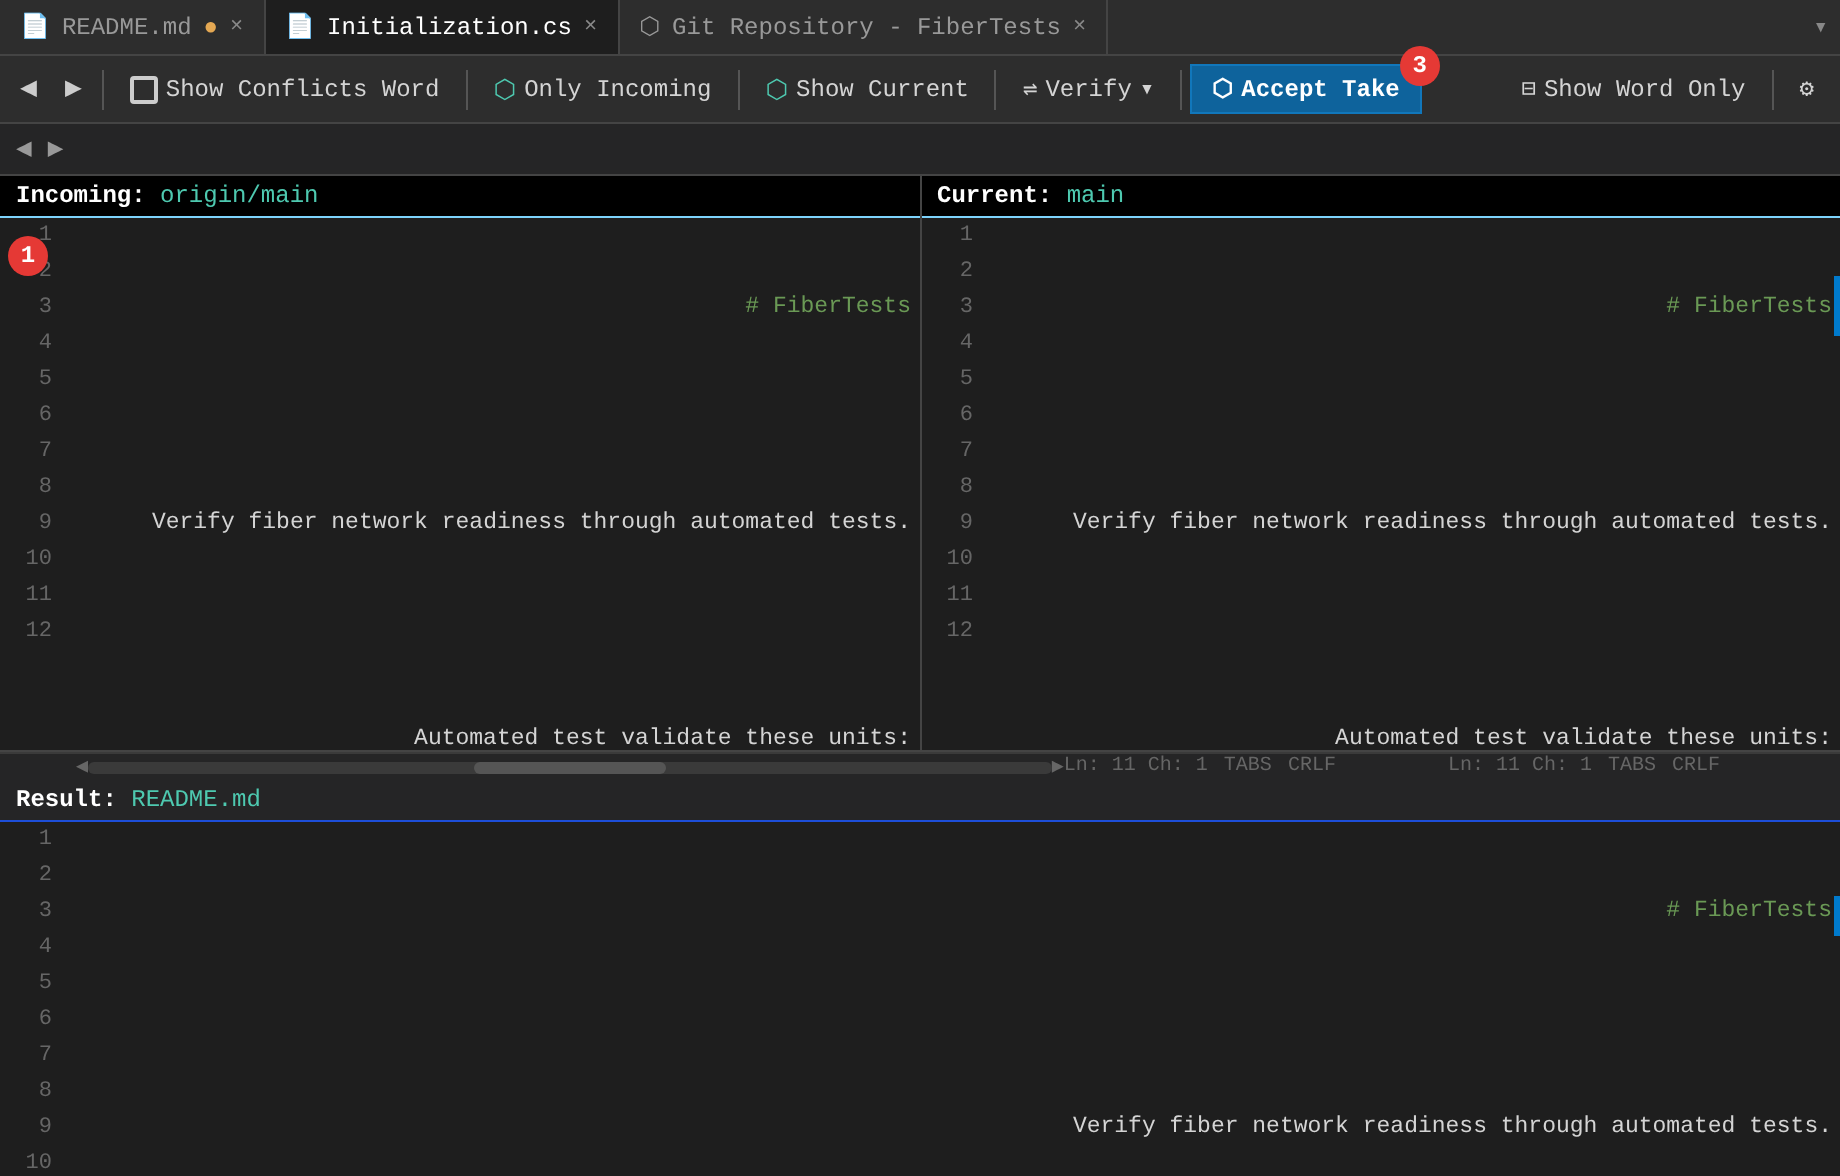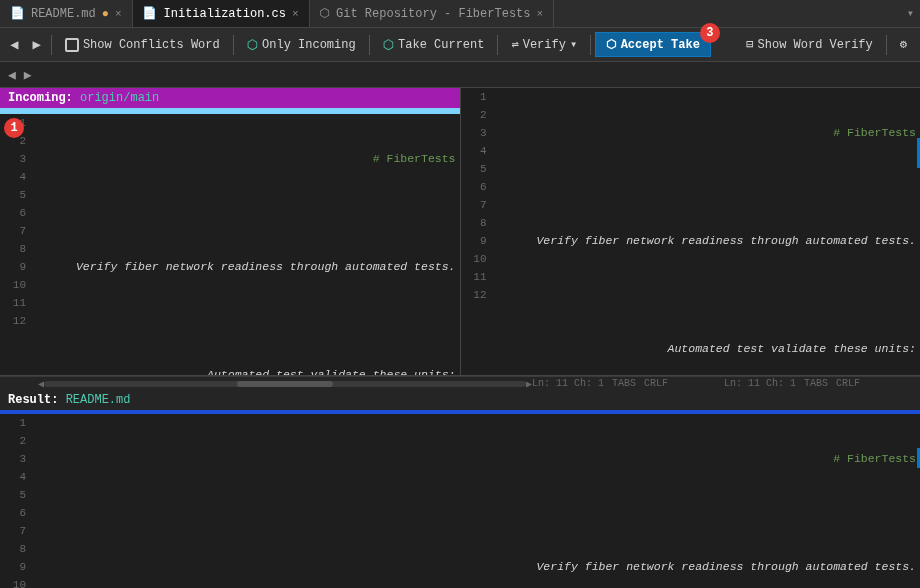--- a/index.html
+++ b/index.html
@@ -22,43 +22,43 @@
     .nav-btn { display: flex; align-items: center; padding: 3px 6px; color: #ccc; cursor: pointer; font-size: 14px; }
 
     
     .conflicts-bar { display: flex; align-items: center; height: 26px; background: #252526; border-bottom: 1px solid #444; padding: 0 8px; gap: 8px; font-size: 12px; }
     .conflicts-bar .nav-arrow { cursor: pointer; color: #999; font-size: 13px; }
 
     
     .editors-container { display: flex; height: 288px; border-bottom: 1px solid #444; }
     .editor-pane { flex: 1; display: flex; flex-direction: column; overflow: hidden; border-right: 1px solid #444; }
     .editor-pane:last-child { border-right: none; }
-    .editor-header { background: #a21caf; padding: 3px 8px; font-size: 12px; color: #aaa; border-bottom: 6px solid #7dd3fc; }
+    .editor-header { background: #000000; padding: 3px 8px; font-size: 12px; color: #aaa; border-bottom: 1px solid #7dd3fc; }
     .editor-header strong { color: #fff; }
     .editor-scroll { flex: 1; overflow: auto; position: relative; }
     .editor-content { display: flex; min-height: 100%; }
     .line-numbers { width: 32px; background: #1e1e1e; color: #666; text-align: right; padding: 0 6px 0 0; font-size: 11px; line-height: 18px; flex-shrink: 0; user-select: none; }
     .line-numbers .ln { height: 18px; display: flex; align-items: center; justify-content: flex-end; }
     .code-area { flex: 1; font-size: 11.5px; line-height: 18px; padding: 0 4px; white-space: pre; overflow-x: auto; }
     .code-line { height: 18px; display: flex; align-items: center; position: relative; justify-content: flex-end; }
     .scroll-thumb { height: 6px; background: #666; border-radius: 3px; position: absolute; }
 
     
     .result-container { height: 240px; overflow: hidden; display: flex; flex-direction: column; }
-    .result-header { background: #252526; padding: 3px 8px; font-size: 12px; color: #aaa; border-bottom: 4px solid #1d4ed8; }
+    .result-header { background: #252526; padding: 3px 8px; font-size: 12px; color: #aaa; border-bottom: 1px solid #1d4ed8; }
     .result-header strong { color: #fff; }
     .result-scroll { flex: 1; overflow: auto; }
     .result-content { display: flex; }
 
     
     .circle-badge { display: inline-flex; align-items: center; justify-content: center; width: 22px; height: 22px; border-radius: 50%; background: #e53935; color: #fff; font-size: 13px; font-weight: bold; position: absolute; z-index: 10; }
 
     
     .c-comment { color: #6a9955; }
-    .c-text { color: #d4d4d4; font-style: italic; }
+    .c-text { color: #d4d4d4; }
 
     .scroll-bar-area { height: 14px; background: #252526; display: flex; align-items: center; font-size: 10px; color: #666; padding: 0 60px 0 38px; border-top: 1px solid #3a3a3a; }
     .scroll-bar-area .scroll-inner { flex: 1; height: 6px; background: #3a3a3a; border-radius: 3px; position: relative; }
     .scroll-bar-area .scroll-thumb { background: #555; height: 6px; border-radius: 3px; position: absolute; left: 40%; width: 20%; }
     .end-info { display: flex; align-items: center; gap: 8px; margin-left: auto; }
   </style>
 </head>
 <body>
 
 <div class="tab-bar">
@@ -91,38 +91,38 @@
     <span>Show Conflicts Word</span>
   </div>
   <div class="toolbar-sep"></div>
   <div class="toolbar-btn">
     <span style="color:#4ec9b0;font-size:13px;">⬡</span>
     <span>Only Incoming</span>
   </div>
   <div class="toolbar-sep"></div>
   <div class="toolbar-btn">
     <span style="color:#4ec9b0;font-size:13px;">⬡</span>
-    <span>Take Current</span>
+    <span>Show Current</span>
   </div>
   <div class="toolbar-sep"></div>
   <div class="toolbar-btn">
     <span>⇌</span>
     <span>Verify</span>
     <span>▾</span>
   </div>
   <div class="toolbar-sep"></div>
   <div class="toolbar-btn accent" style="position:relative;">
     <span>⬡</span>
     <span>Accept Take</span>
     <span class="circle-badge" style="position:absolute;top:-10px;right:-10px;width:20px;height:20px;font-size:12px;">3</span>
   </div>
   <div style="flex:1;"></div>
   <div class="toolbar-btn">
     <span>⊟</span>
-    <span>Show Word Verify</span>
+    <span>Show Word Only</span>
   </div>
   <div class="toolbar-sep"></div>
   <div class="toolbar-btn">
     <span>⚙</span>
   </div>
 </div>
 
 <div class="conflicts-bar">
   <span class="nav-arrow">◀</span>
   <span class="nav-arrow">▶</span>
@@ -165,20 +165,24 @@
           
           
           
           
         </div>
       </div>
     </div>
   </div>
 
   <div class="editor-pane" style="position:relative;">
+    <div class="editor-header">
+      <strong>Current:</strong>
+      <span style="color:#4ec9b0;">main</span>
+    </div>
     <div class="editor-scroll">
       <div class="editor-content">
         <div class="line-numbers">
           <div class="ln">1</div>
           <div class="ln">2</div>
           <div class="ln">3</div>
           <div class="ln">4</div>
           <div class="ln">5</div>
           <div class="ln">6</div>
           <div class="ln">7</div>

